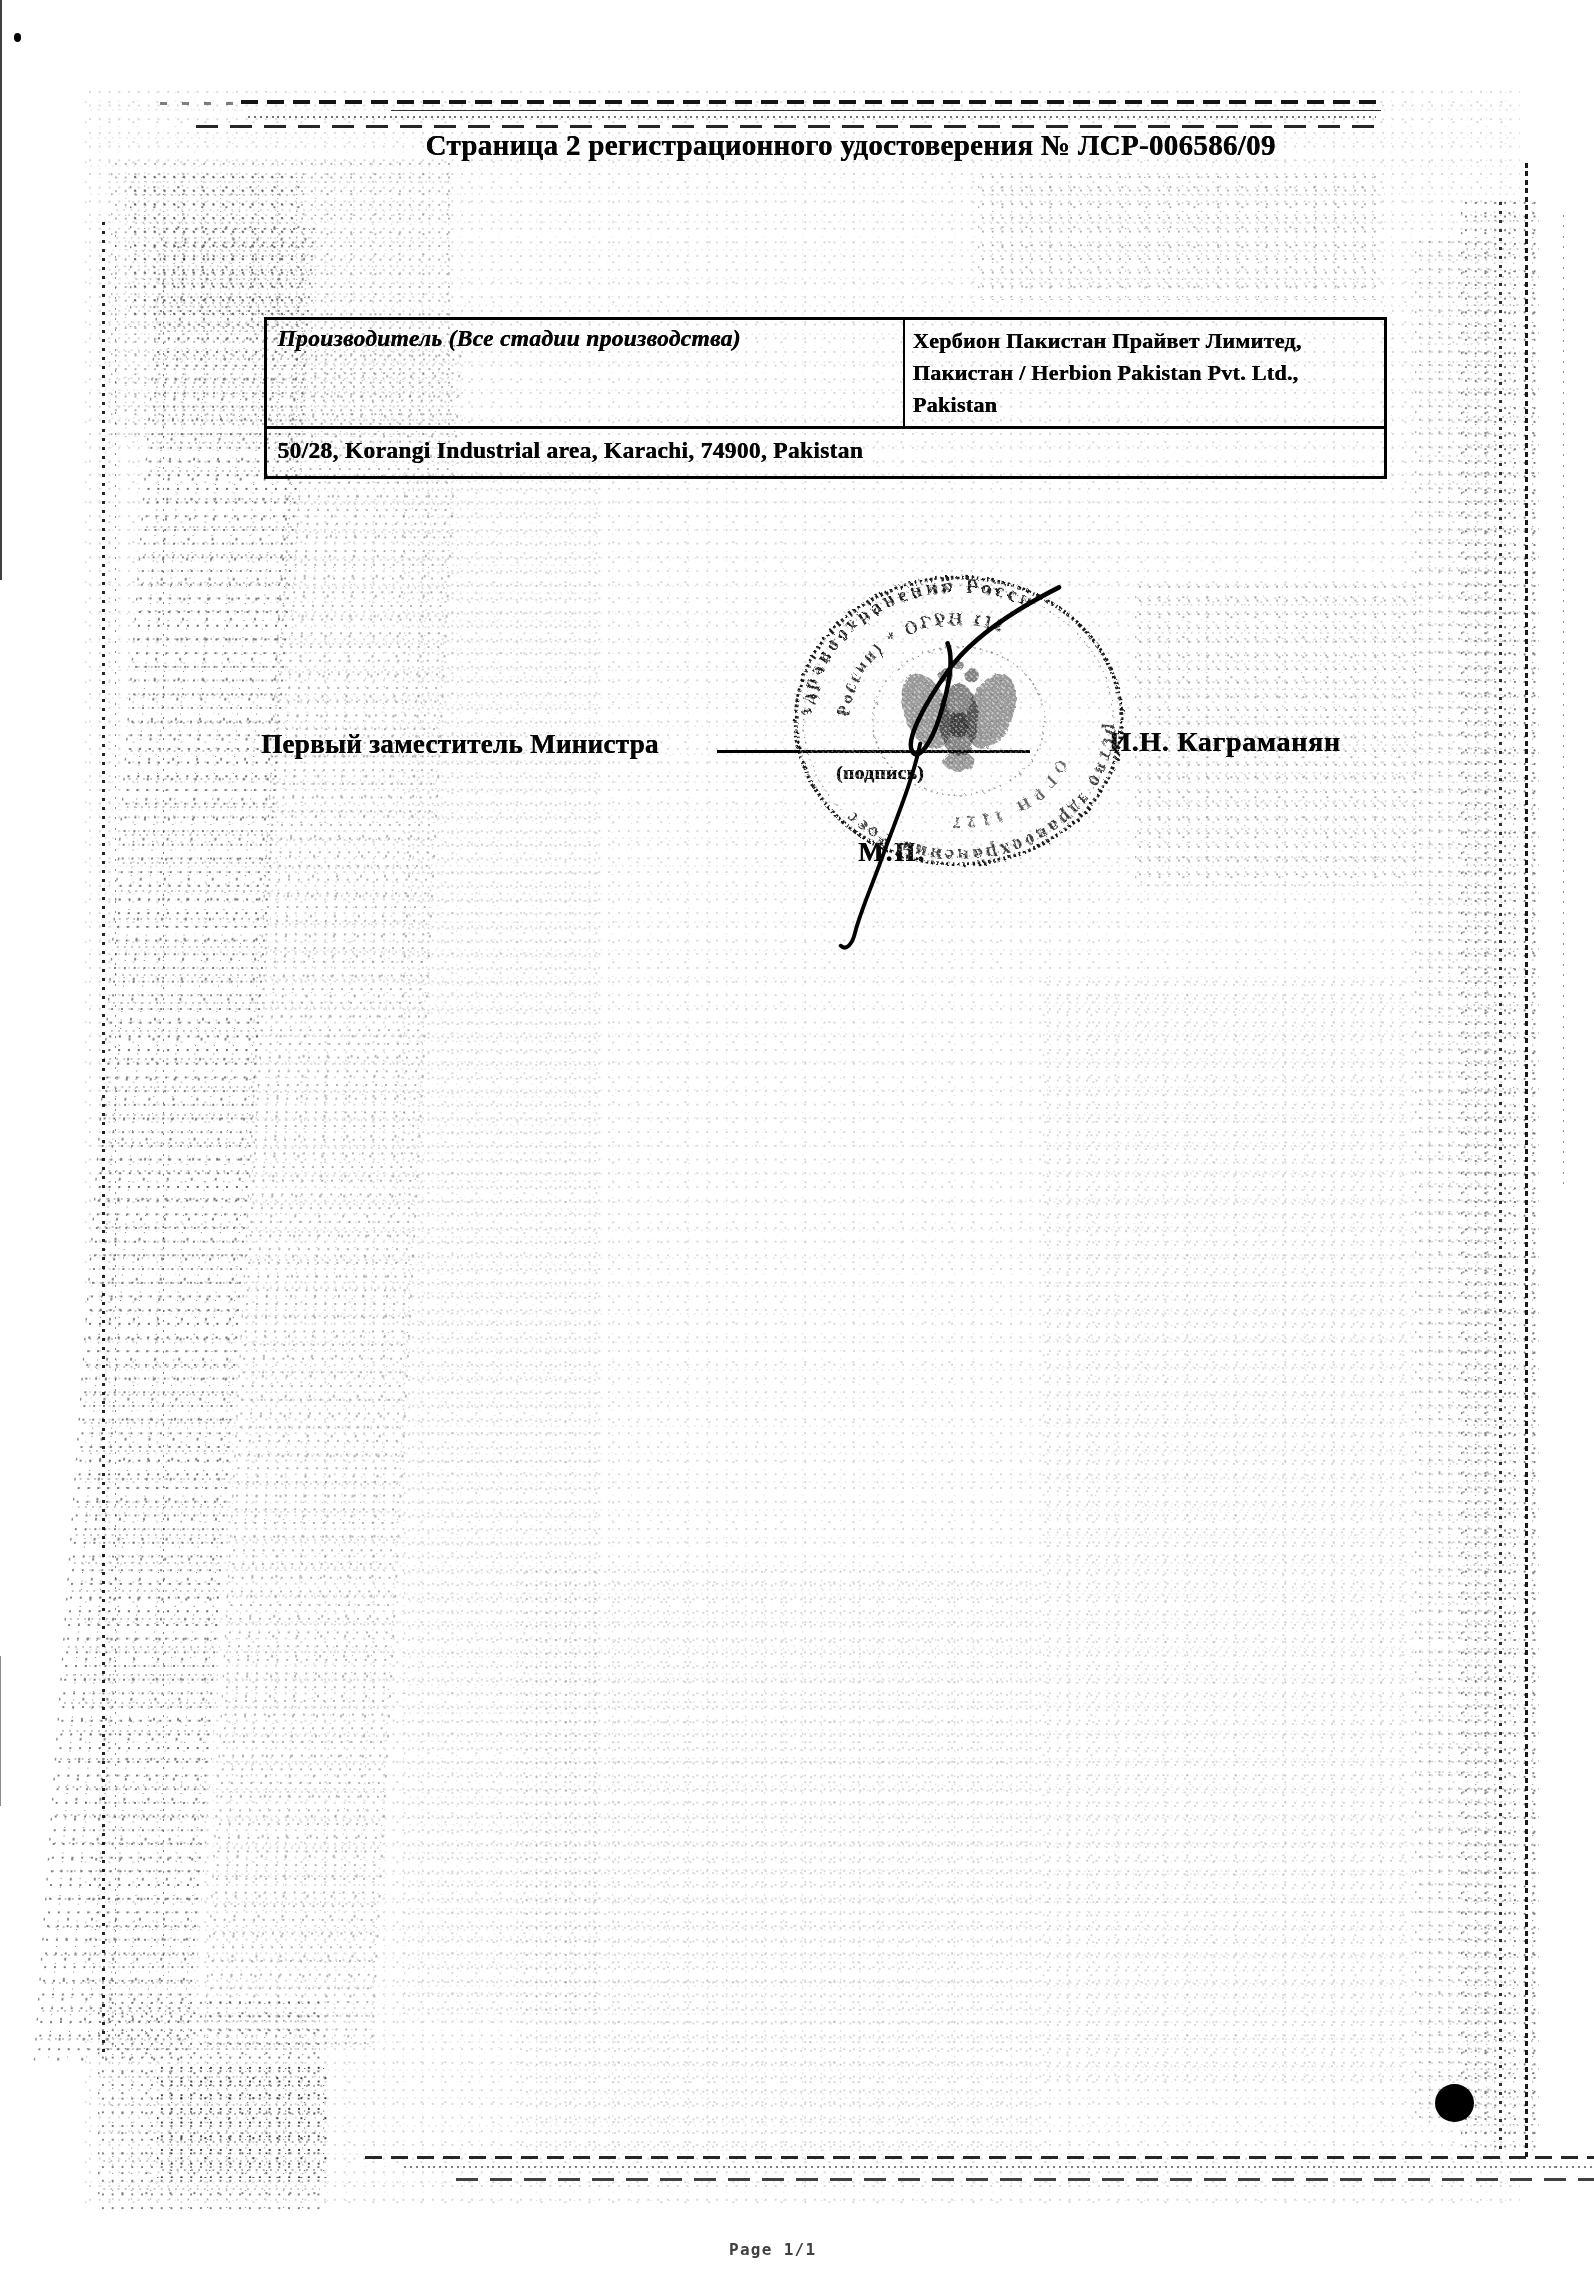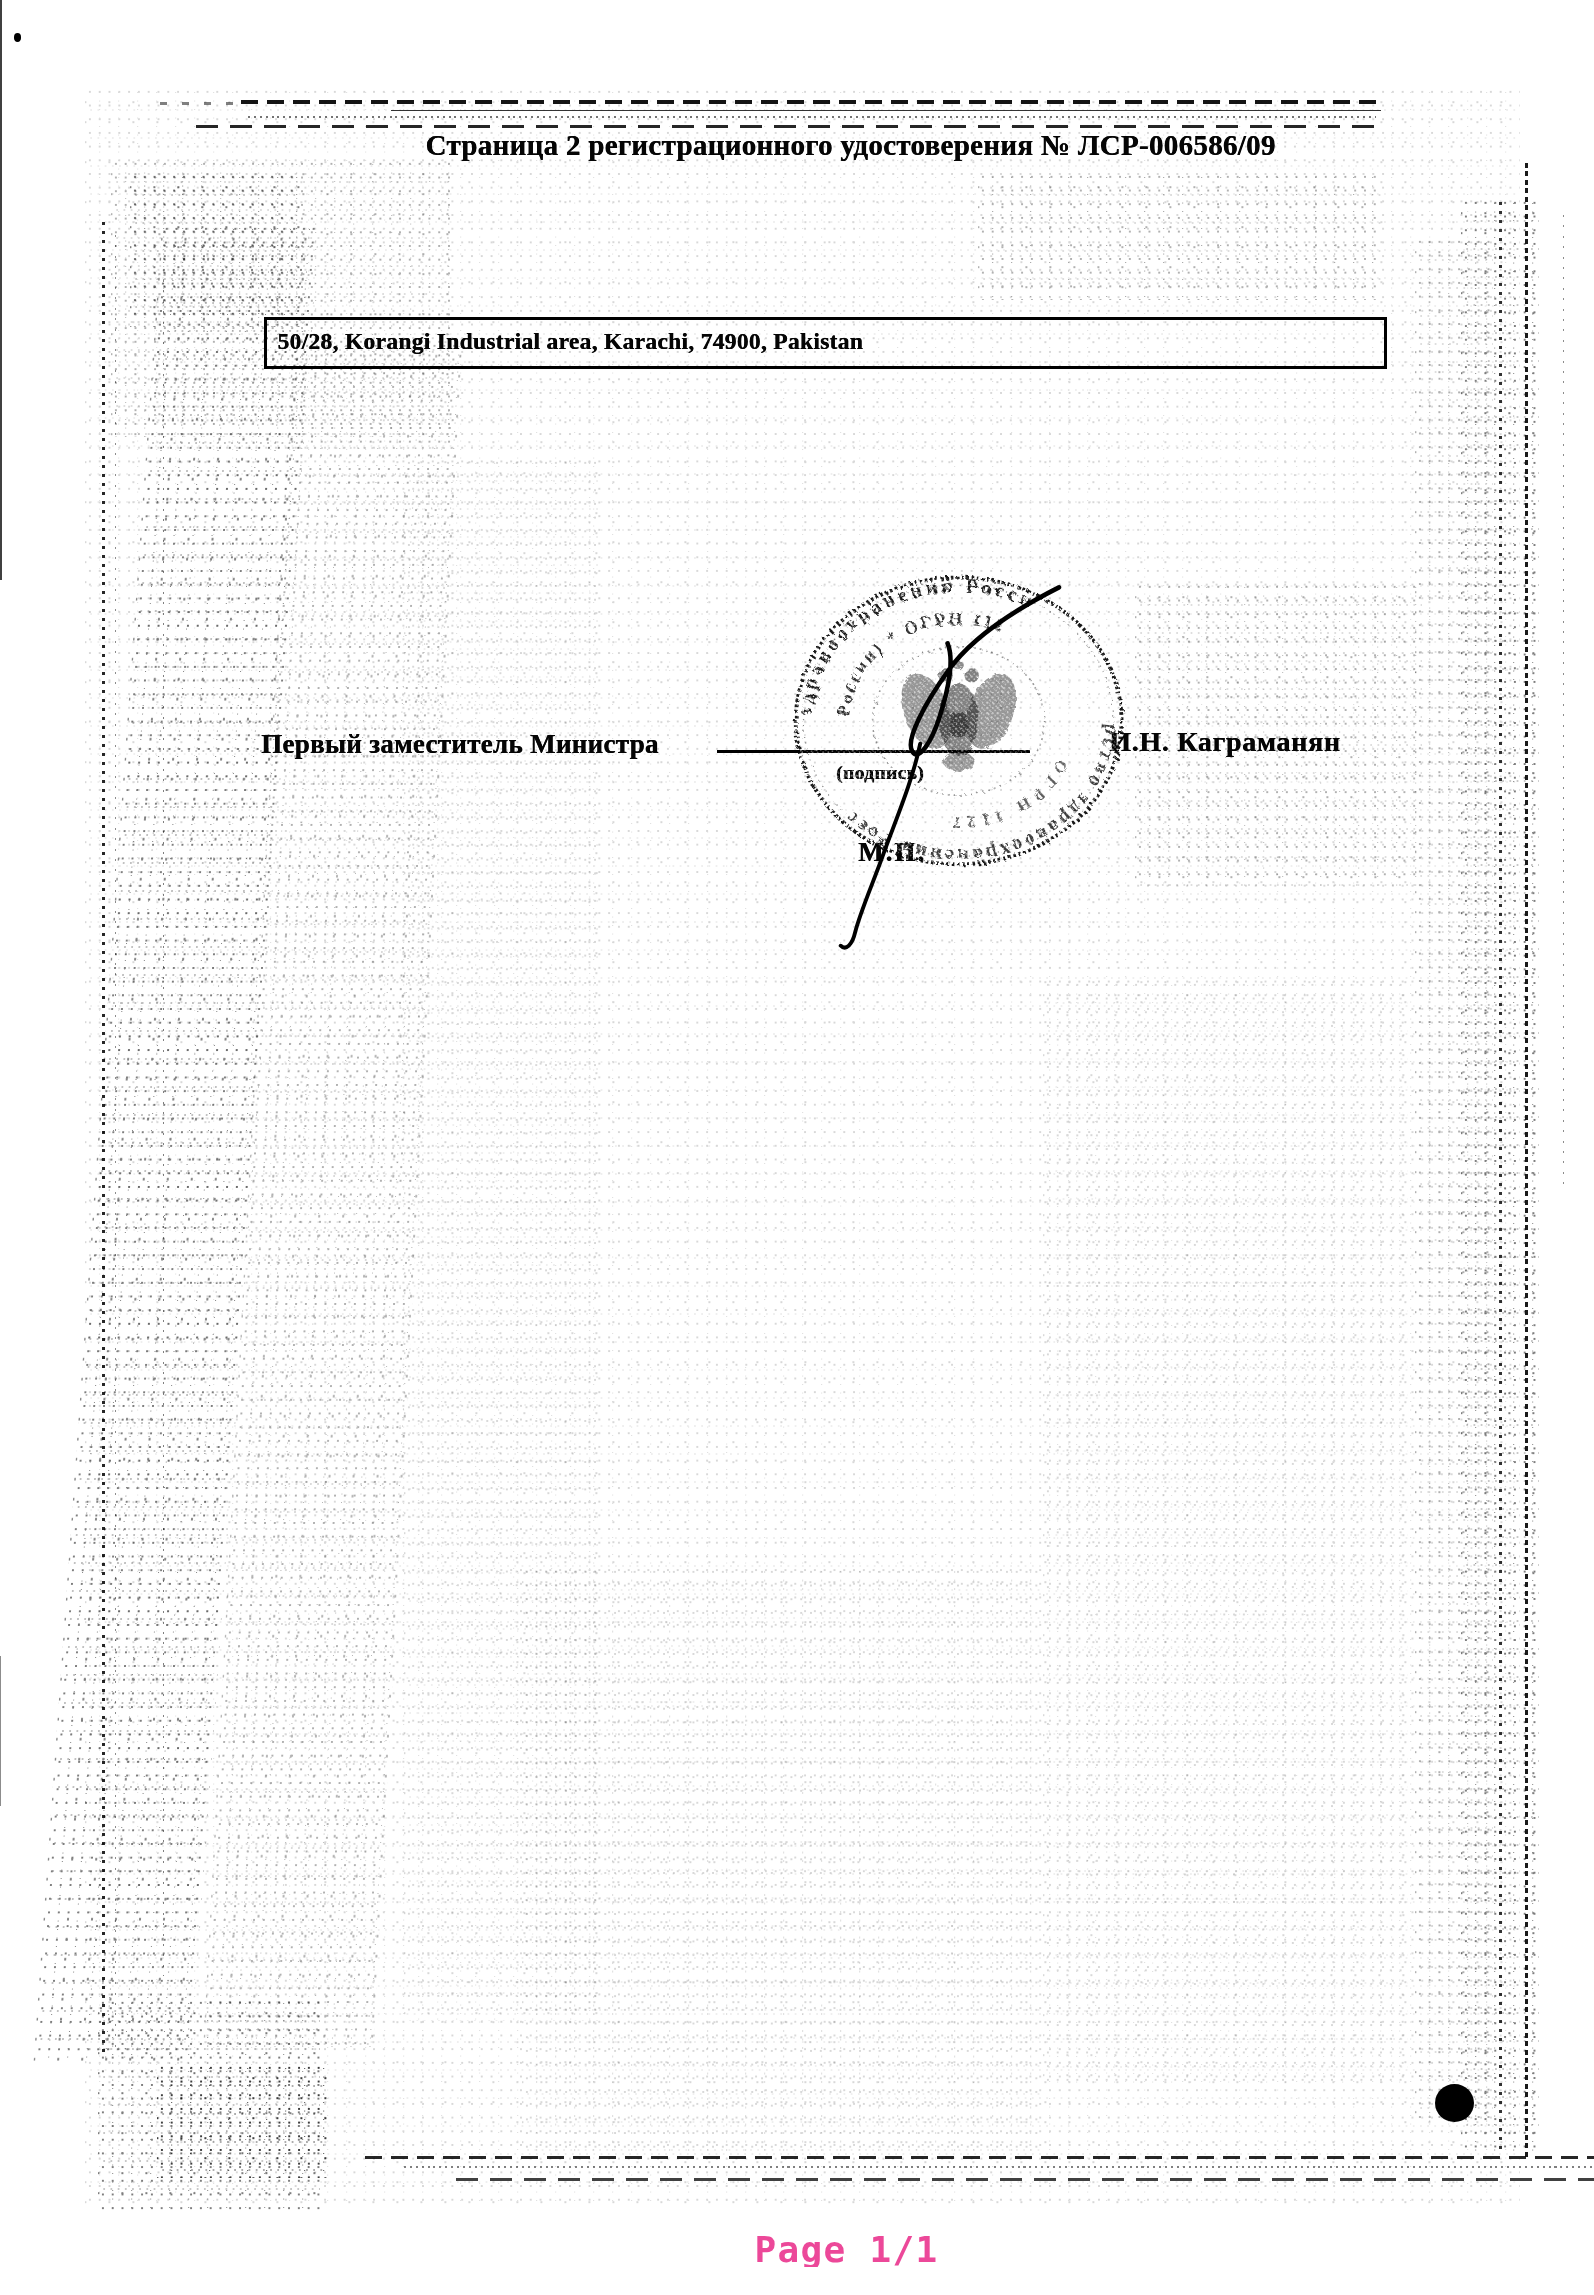--- a/index.html
+++ b/index.html
@@ -46,21 +46,21 @@
     font-style:italic;font-size:23.5px}
   .t-cell-value{flex:1;padding:5.2px 7.8px;font-size:22px;line-height:1.45}
   .t-foot{padding:7.8px 10.4px 11.7px;font-size:23.5px}
   .sig-title{left:261px;top:729px;font-size:27px}
   .sig-name{left:1109px;top:726px;font-size:28px;letter-spacing:0.7px}
   .sig-caption{left:805px;top:762px;width:150px;text-align:center;font-size:19.6px}
   .seal-abbr{left:858px;top:837px;font-size:27px;letter-spacing:2px}
   .page-footer{
     left:729px;top:2233px;width:235px;height:34px;overflow:hidden;
     font-family:"DejaVu Sans Mono","Liberation Mono",monospace;
-    font-size:36px;line-height:34px;font-weight:bold;letter-spacing:1.3px;color:#ec4899;text-align:center;
+    font-size:16px;line-height:34px;font-weight:bold;letter-spacing:1.3px;color:#404040;
   }
   .blot{position:absolute;background:#000;border-radius:50%}
 </style>
 </head>
 <body>
 
 <div class="speck d1" style="left:85px;top:85px;width:1435px;height:2119px"></div>
 
 <div class="dashline sparse" style="left:160px;top:102px;width:85px;opacity:.5"></div>
 <div class="dashline" style="left:241px;top:100px;width:1140px;height:3.9px;opacity:.92"></div>
@@ -95,20 +95,24 @@
 <div class="speck d4" style="left:157px;top:2061px;width:170px;height:117px"></div>
 
 <div class="solidline" style="left:0;top:0;width:2px;height:580px;opacity:.75"></div>
 <div class="solidline" style="left:0;top:1656px;width:1.3px;height:150px;opacity:.45"></div>
 <div class="blot" style="left:14.3px;top:33px;width:7.2px;height:8.5px"></div>
 <div class="blot" style="left:1435px;top:2084px;width:39px;height:38px"></div>
 
 <div class="abs scantext page-header">Страница 2 регистрационного удостоверения № ЛСР-006586/09</div>
 
 <div class="abs doc-table">
+  <div class="t-row">
+    <div class="t-cell-label scantext">Производитель (Все стадии производства)</div>
+    <div class="t-cell-value scantext">Хербион Пакистан Прайвет Лимитед, Пакистан / Herbion Pakistan Pvt. Ltd., Pakistan</div>
+  </div>
   <div class="t-foot scantext" style="border-bottom:none">50/28, Korangi Industrial area, Karachi, 74900, Pakistan</div>
 </div>
 
 <div class="abs scantext sig-title">Первый заместитель Министра</div>
 <div class="solidline" style="left:717px;top:750px;width:313px;height:3.3px"></div>
 <div class="abs scantext sig-caption">(подпись)</div>
 <div class="abs scantext seal-abbr">М.П.</div>
 <div class="abs scantext sig-name">И.Н. Каграманян</div>
 
 <svg class="abs" style="left:756px;top:560px" width="417" height="417" viewBox="0 0 640 640">

